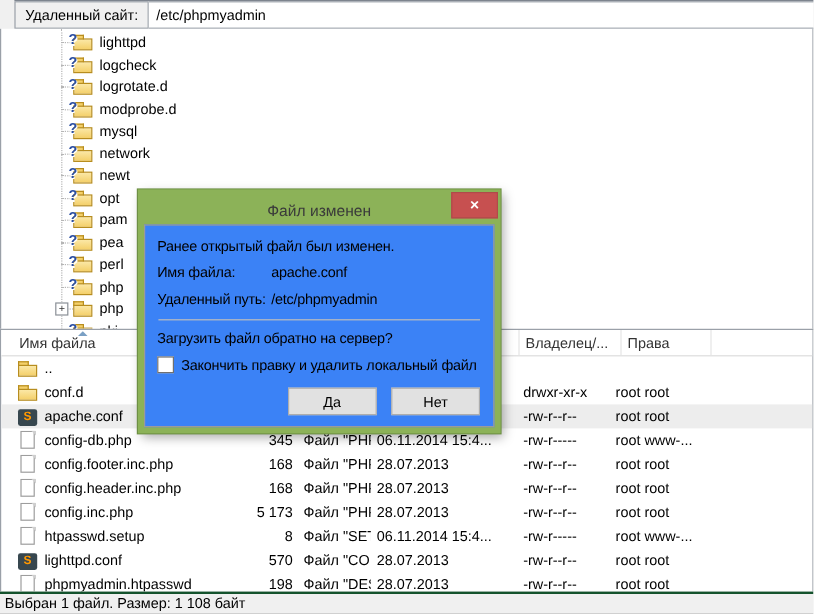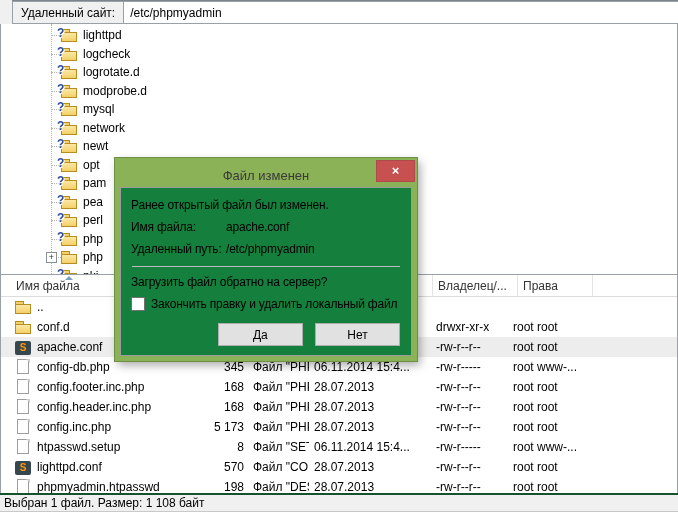--- a/index.html
+++ b/index.html
@@ -44,30 +44,30 @@
   .c5{width:85px;box-sizing:border-box;padding-left:5px;overflow:hidden;}
   .fname{margin-left:6px;}
 
   
   .statusbar{position:absolute;left:0;top:493px;width:678px;height:19px;box-sizing:border-box;background:#f0f0f0;border-top:2px solid #14532d;border-bottom:1px solid #c9c9c9;display:flex;align-items:center;padding-left:4px;}
 
   
   .dialog{position:absolute;left:115px;top:158px;width:302px;box-sizing:border-box;border:5px solid var(--dialog-frame);background:var(--dialog-frame);z-index:10;box-shadow:0 0 0 1px var(--dialog-frame-edge),3px 4px 9px rgba(0,0,0,0.35);}
   .dlg-title{position:relative;height:24px;display:flex;align-items:center;justify-content:center;color:#3a3a3a;font-size:13px;}
   .dlg-close{position:absolute;top:-3px;right:-3px;width:39px;height:22px;background:var(--close-button);border:1px solid #b04a4a;box-sizing:border-box;color:#fff;font-size:13px;font-weight:bold;line-height:19px;text-align:center;cursor:default;}
-  .dlg-body{background:#15803d;border:1px solid #9b9b9b;padding:6px 10px 9px 10px;letter-spacing:-0.2px;}
+  .dlg-body{background:#3b82f6;border:1px solid #9b9b9b;padding:6px 10px 9px 10px;letter-spacing:-0.2px;}
   .dlg-msg{line-height:22px;white-space:nowrap;}
   .dlg-field{display:flex;line-height:22px;white-space:nowrap;}
   .dlg-field .lab{width:95px;flex:0 0 95px;}
   .dlg-sep{border-top:1px solid #bdbdbd;margin:6px 1px 5px 1px;height:0;}
   .dlg-question{line-height:21px;white-space:nowrap;}
   .dlg-checkrow{display:flex;align-items:center;height:21px;white-space:nowrap;}
   .checkbox{width:12px;height:12px;flex:0 0 12px;background:#fff;border:1px solid #707070;margin-right:6px;}
   .dlg-buttons{margin-top:9px;text-align:right;padding-right:1px;}
-  .dlg-buttons button{width:85px;height:23px;margin-left:9px;background:#e1e1e1;border:1px solid #adadad;font:inherit;font-size:12px;letter-spacing:0;}
+  .dlg-buttons button{width:74px;height:23px;margin-left:9px;background:#e1e1e1;border:1px solid #adadad;font:inherit;font-size:12px;letter-spacing:0;}
 </style>
 </head>
 <body>
 
 <div id="app">
 
   <div class="topbar">
     <div class="tb-label">Удаленный сайт:</div>
     <input class="tb-combo" type="text" value="/etc/phpmyadmin" style="">
   </div>

